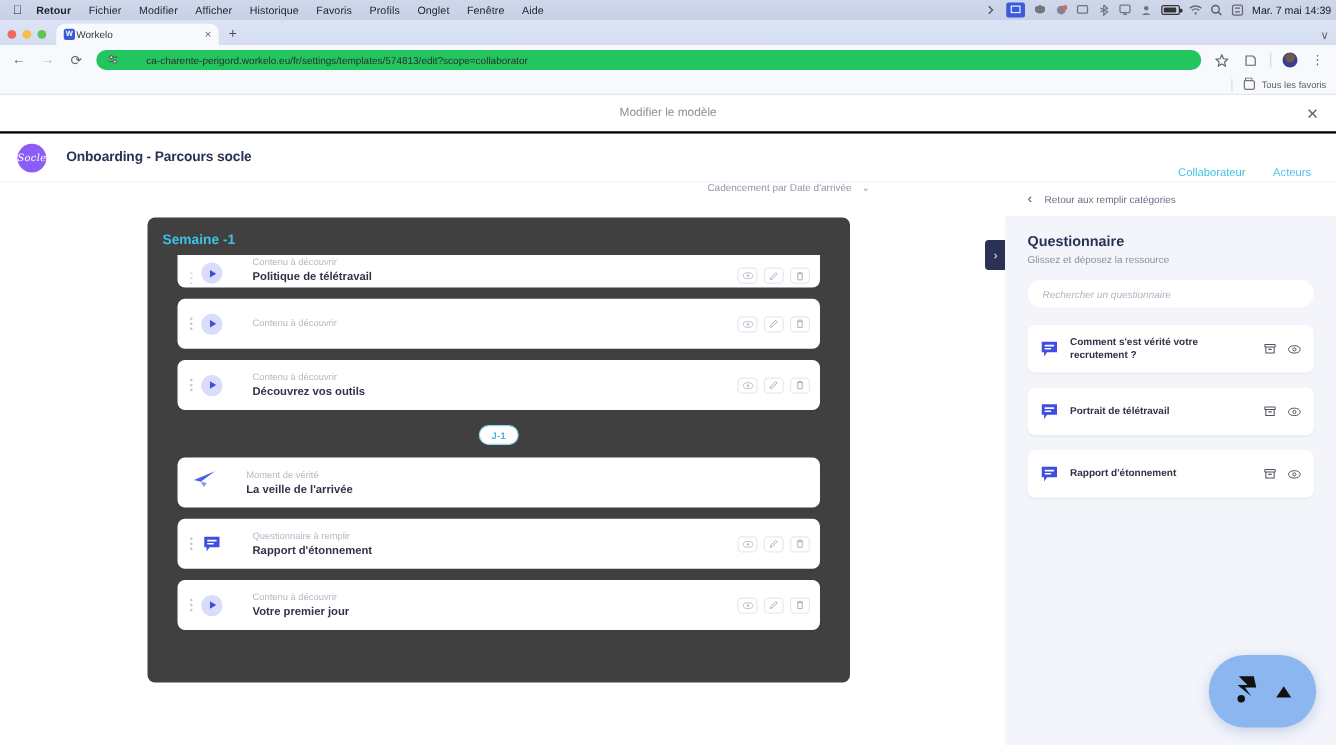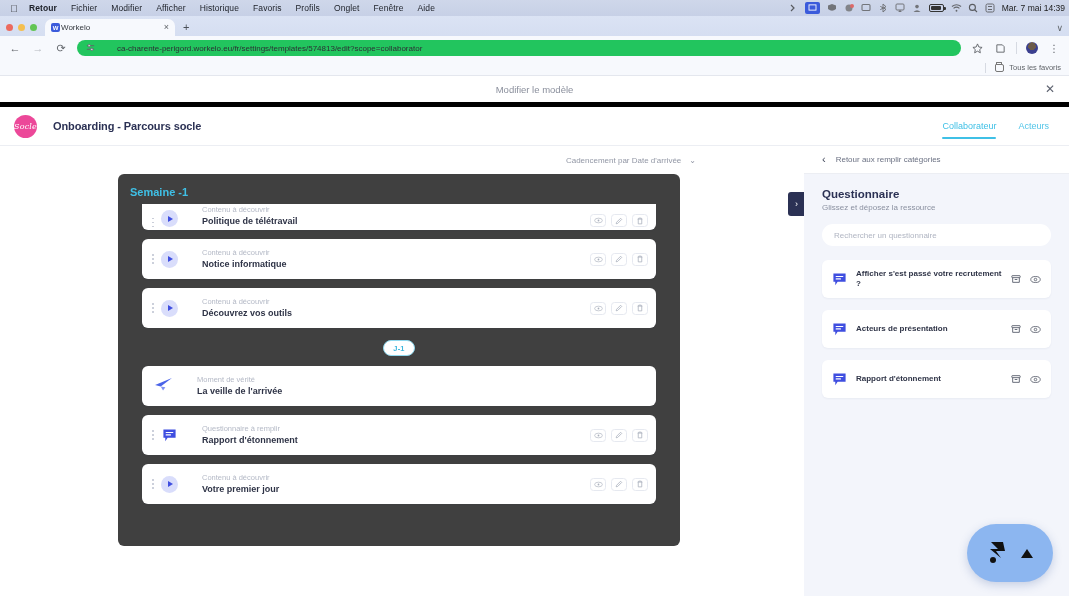--- a/index.html
+++ b/index.html
@@ -85,54 +85,54 @@
     border-bottom: 1px solid #e4e7ee;
   }
   .bm-sep{ width:1px; height:10px; background:#d6dae2; margin-right:4px;}
   .bm-folder{ width:9px; height:8px; border:1px solid #777; border-radius:1px 2px 2px 2px; position:relative;}
   .bm-folder:before{content:'';position:absolute;top:-2.5px;left:0;width:4px;height:2px;border:1px solid #777;border-bottom:none;border-radius:1px 1px 0 0;}
 
   
   .app { position:relative; width:100%; height: calc(596px - 76px); background:#fff; }
   .modal-bar {
     height: 31px; display:flex; align-items:center; justify-content:center;
-    position: relative; border-bottom: 5px solid #000000; background:#fff;
+    position: relative; border-bottom: 2px solid #000000; background:#fff;
   }
   .modal-title { font-size: 9.5px; color:#8a8f9c; }
   .modal-close { position:absolute; right:14px; top:50%; transform:translateY(-50%);
                  font-size:12px; color:#5e6370; line-height:1; }
 
   
   .app-header {
     height: 39px; display:flex; align-items:center; padding: 0 14px;
     border-bottom: 1px solid #eceef3; background:#fff; position:relative;
   }
   .tpl-avatar {
-    width:23px; height:23px; border-radius:50%; background:#ec4899;
+    width:23px; height:23px; border-radius:50%; background:#8b5cf6;
     color:#fff; font-family:"DejaVu Serif", serif; font-style:italic;
     font-size:8px; display:flex; align-items:center; justify-content:center;
     letter-spacing:.2px;
     text-align:right;
   }
   .tpl-name { margin-left:16px; font-size:11px; font-weight:bold; color:#2b3154; letter-spacing:-.1px; }
-  .hdr-tabs { position:absolute; right:20px; top:0; height:39px; display:flex; align-items:center; gap:22px; }
+  .hdr-tabs { position:absolute; right:20px; top:12px; height:39px; display:flex; align-items:center; gap:22px; }
   .hdr-tab { font-size:9px; color:#52c5e8; padding-bottom:2px; position:relative; }
   .hdr-tab.active { color:#3fc0e6; }
   .hdr-tab.active:after {
     content:''; position:absolute; left:0; right:0; bottom:-6px; height:2px;
     background:#3fc0e6; border-radius:2px;
   }
 
   
   .body-split { display:flex; height: calc(596px - 76px - 31px - 39px); position:relative; }
 
   
   .left-col { flex:1; position:relative; background:#fff; overflow:hidden; }
   .cadence {
-    height: 28px; display:flex; align-items:center; justify-content:flex-end;
+    height: 28px; display:flex; justify-content:flex-end;
     padding-right: 108px; gap:8px; font-size:8px; color:#9297a5;
   }
   .cadence .chev { font-size:8px; color:#9297a5; }
   .timeline {
     margin: 0 0 0 118px; width: 562px; height: 372px;
     background:#404040; border-radius: 6px; padding: 10px 0 0 0;
     position:relative; overflow:hidden;
   }
   .week-title { font-size:11px; font-weight:bold; color:#3fc0e6; margin: 2px 0 6px 12px; }
   .tl-scroll { padding: 0 0 0 0; }
@@ -193,21 +193,21 @@
     padding: 0 18px; font-size:8px; color:#6b7183;
     border-bottom:1px solid #eceef3;
   }
   .rp-back .bchev { font-size:11px; color:#444b5e; line-height:1; }
   .rp-body { padding: 14px 18px 0 18px; }
   .rp-title { font-size:11.5px; font-weight:bold; color:#2b3154; }
   .rp-sub { font-size:8px; color:#8a90a0; margin-top:3px; }
   .rp-search {
     margin-top:12px; height:22px; background:#fff; border-radius:11px;
     display:flex; align-items:center; padding: 0 12px;
-    font-size:8px; color:#b0b5c2;
+    font-size:8px; color:#b0b5c2;font-style:italic;
   }
   .q-list { margin-top:14px; display:flex; flex-direction:column; gap:12px; }
   .q-card {
     background:#fff; border-radius:6px; height:38px;
     display:flex; align-items:center; padding: 0 10px 0 10px; gap:9px;
     box-shadow: 0 1px 2px rgba(40,50,90,.05);
   }
   .q-ico { width:15px; height:15px; flex:none; }
   .q-label { flex:1; font-size:8px; font-weight:bold; color:#2f3447; line-height:1.3; }
   .q-acts { display:flex; gap:9px; align-items:center; color:#4c5261; }
@@ -430,21 +430,20 @@
               <div class="drag">
                   <i></i>
                   <i></i>
                   <i></i>
                 </div>
               <div class="card-ico ico-play">
                   <span class="tri"></span>
                 </div>
               <div class="card-text">
                 <div class="card-sub">Contenu à découvrir</div>
-                <div class="card-title">Notice informatique</div>
               </div>
               <div class="card-actions">
                 <span class="act">
                     <svg viewBox="0 0 14 10" width="9" height="7">
                       <ellipse cx="7" cy="5" rx="6" ry="3.6" fill="none" stroke="#aab0bd" stroke-width="1"></ellipse>
                       <circle cx="7" cy="5" r="1.4" fill="#aab0bd"></circle>
                     </svg>
                   </span>
                 <span class="act">
                     <svg viewBox="0 0 10 10" width="8" height="8">
@@ -607,21 +606,21 @@
 
         <div class="q-list">
 
           <div class="q-card">
             <span class="q-ico">
               <svg viewBox="0 0 16 16" width="15" height="15">
                   <path d="M1.5 1.5 H14.5 V10.5 H6 L3.5 14 V10.5 H1.5 Z" fill="#3f4ee0"></path>
                   <path d="M4.5 4.8 H11.5 M4.5 7.4 H9" stroke="#fff" stroke-width="1.3" stroke-linecap="round"></path>
                 </svg>
             </span>
-            <span class="q-label">Afficher s'est passé votre recrutement ?</span>
+            <span class="q-label">Comment s'est vérité votre recrutement ?</span>
             <span class="q-acts">
               <span>
                   <svg viewBox="0 0 12 12" width="10" height="10">
                     <rect x="1" y="2" width="10" height="2.4" rx=".6" fill="none" stroke="#4c5261" stroke-width="1"></rect>
                     <path d="M2 4.4 V10 H10 V4.4" fill="none" stroke="#4c5261" stroke-width="1"></path>
                     <path d="M4.4 6.6 H7.6" stroke="#4c5261" stroke-width="1"></path>
                   </svg>
                 </span>
               <span>
                   <svg viewBox="0 0 14 10" width="11" height="9">
@@ -632,21 +631,21 @@
             </span>
           </div>
 
           <div class="q-card">
             <span class="q-ico">
               <svg viewBox="0 0 16 16" width="15" height="15">
                   <path d="M1.5 1.5 H14.5 V10.5 H6 L3.5 14 V10.5 H1.5 Z" fill="#3f4ee0"></path>
                   <path d="M4.5 4.8 H11.5 M4.5 7.4 H9" stroke="#fff" stroke-width="1.3" stroke-linecap="round"></path>
                 </svg>
             </span>
-            <span class="q-label">Acteurs de présentation</span>
+            <span class="q-label">Portrait de télétravail</span>
             <span class="q-acts">
               <span>
                   <svg viewBox="0 0 12 12" width="10" height="10">
                     <rect x="1" y="2" width="10" height="2.4" rx=".6" fill="none" stroke="#4c5261" stroke-width="1"></rect>
                     <path d="M2 4.4 V10 H10 V4.4" fill="none" stroke="#4c5261" stroke-width="1"></path>
                     <path d="M4.4 6.6 H7.6" stroke="#4c5261" stroke-width="1"></path>
                   </svg>
                 </span>
               <span>
                   <svg viewBox="0 0 14 10" width="11" height="9">

